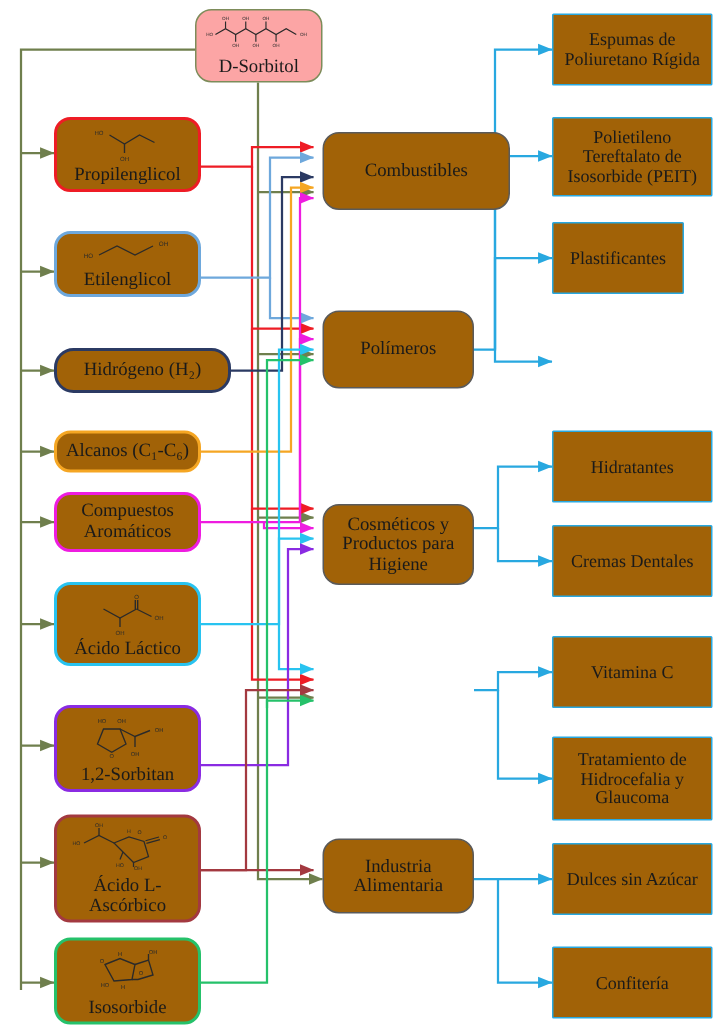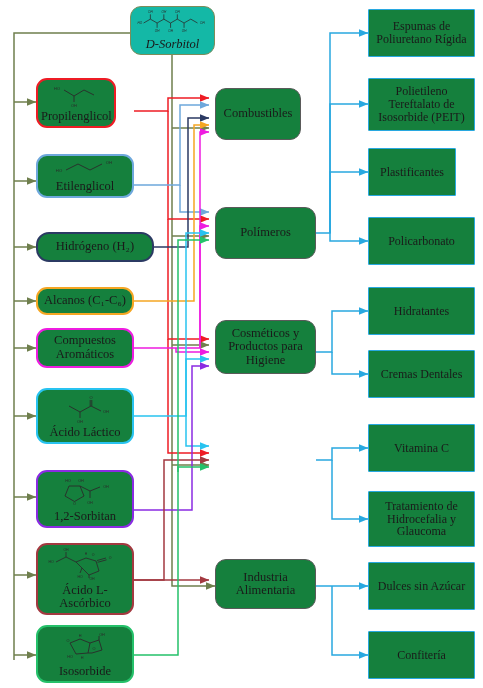--- a/index.html
+++ b/index.html
@@ -1,34 +1,34 @@
 <!DOCTYPE html>
 <html><head>
 <meta charset="utf-8">
 <style>
   html,body{margin:0;padding:0;background:#ffffff;}
   body{width:483px;height:688px;overflow:hidden;
        font-family:"Liberation Serif","DejaVu Serif",serif;color:#1a1a1a;}
   #canvas{position:relative;width:483px;height:688px;}
   svg.wires{position:absolute;left:0;top:0;width:483px;height:688px;pointer-events:none;}
   .node{position:absolute;box-sizing:border-box;display:flex;flex-direction:column;
-        align-items:center;justify-content:flex-end;background:#15803d;}
+        align-items:center;justify-content:flex-end;background:#a16207;}
   .node .lbl{width:100%;text-align:center;line-height:1.06;}
   
   .src{border-radius:11px;border-width:2px;border-style:solid;padding:2px 3px 3px 3px;}
   .src .struct{flex:1;display:flex;align-items:center;justify-content:center;width:100%;}
   .src .lbl{font-size:12.5px;}
   
   .mid{border:1.3px solid #5a5a5a;border-radius:11px;align-items:center;justify-content:center;
        font-size:12.5px;}
   
   .out{border:1.6px solid #28a8e0;border-radius:1px;align-items:center;justify-content:center;
        font-size:12px;}
   .out .lbl,.mid .lbl{padding:0 2px;}
-  #root{background:#14b8a6;border:1.6px solid #7d8c5a;border-radius:11px;font-style:italic;}
+  #root{background:#fca5a5;border:1.6px solid #7d8c5a;border-radius:11px;}
   #root .lbl{font-size:12.5px;}
 </style>
 </head>
 <body>
 
 <div id="canvas">
 
   <svg class="wires" viewBox="0 0 483 688">
     <defs>
       <marker id="aOlive" markerWidth="7" markerHeight="7" refX="6.2" refY="3" orient="auto">
@@ -145,21 +145,21 @@
             <text x="45" y="4">OH</text>
           <text x="24" y="23">OH</text>
             <text x="38" y="23">OH</text>
             <text x="52" y="23">OH</text>
         </g>
       </svg>
     </span>
     <span class="lbl">D-Sorbitol</span>
   </div>
 
-  <div class="node src" style="left:36px;top:78px;width:80px;height:50px;border-color:#ee1c25;">
+  <div class="node src" style="left:36px;top:78px;width:98px;height:50px;border-color:#ee1c25;">
     <span class="struct">
       <svg width="68" height="25" viewBox="0 0 68 25" aria-hidden="true">
         <g stroke="#2a2a2a" stroke-width="0.9" fill="none">
           <path d="M22,7 L32,13 L42,7 L52,12"></path>
             <path d="M32,13 L32,19"></path>
         </g>
         <g font-size="4" fill="#2a2a2a" font-family="'Liberation Sans',sans-serif" text-anchor="middle">
           <text x="15" y="7">HO</text>
             <text x="32" y="24">OH</text>
         </g>
@@ -272,45 +272,42 @@
             <text x="53" y="5">OH</text>
           <text x="21" y="27">HO</text>
             <text x="33" y="28">H</text>
             <text x="45" y="19">O</text>
         </g>
       </svg>
     </span>
     <span class="lbl">Isosorbide</span>
   </div>
 
-  <div class="node mid" style="left:215px;top:88px;width:86px;height:52px;">
+  <div class="node mid" style="left:215px;top:88px;width:125px;height:52px;">
     <span class="lbl">Combustibles</span>
   </div>
   <div class="node mid" style="left:215px;top:207px;width:101px;height:52px;">
     <span class="lbl">Polímeros</span>
   </div>
-  <div class="node mid" style="left:215px;top:320px;width:101px;height:54px;">
+  <div class="node mid" style="left:215px;top:336px;width:101px;height:54px;">
     <span class="lbl">Cosméticos y Productos para Higiene</span>
   </div>
   <div class="node mid" style="left:215px;top:559px;width:101px;height:50px;">
     <span class="lbl">Industria Alimentaria</span>
   </div>
 
   <div class="node out" style="left:368px;top:9px;width:107px;height:48px;">
     <span class="lbl">Espumas de Poliuretano Rígida</span>
   </div>
   <div class="node out" style="left:368px;top:78px;width:107px;height:53px;">
     <span class="lbl">Polietileno Tereftalato de Isosorbide (PEIT)</span>
   </div>
   <div class="node out" style="left:368px;top:148px;width:88px;height:48px;">
     <span class="lbl">Plastificantes</span>
   </div>
-  <div class="node out" style="left:368px;top:217px;width:107px;height:48px;">
-    <span class="lbl">Policarbonato</span>
-  </div>
   <div class="node out" style="left:368px;top:287px;width:107px;height:48px;">
     <span class="lbl">Hidratantes</span>
   </div>
   <div class="node out" style="left:368px;top:350px;width:107px;height:48px;">
     <span class="lbl">Cremas Dentales</span>
   </div>
   <div class="node out" style="left:368px;top:424px;width:107px;height:48px;">
     <span class="lbl">Vitamina C</span>
   </div>
   <div class="node out" style="left:368px;top:491px;width:107px;height:56px;">

